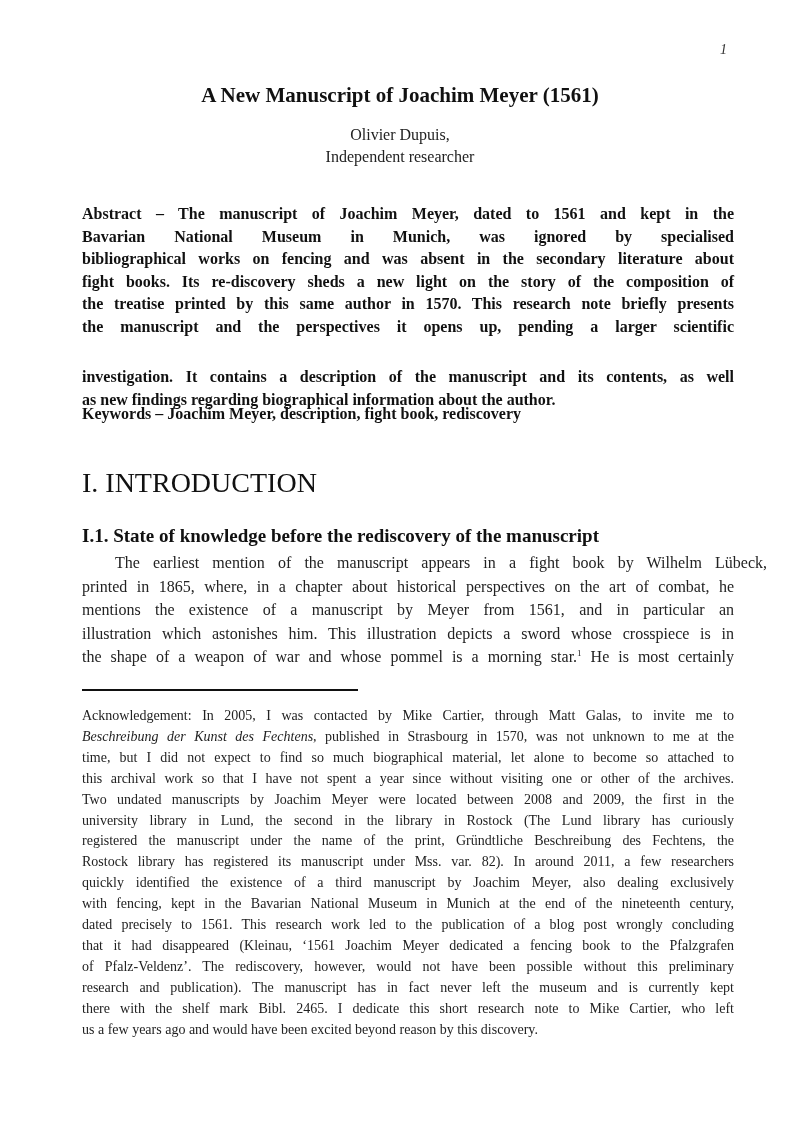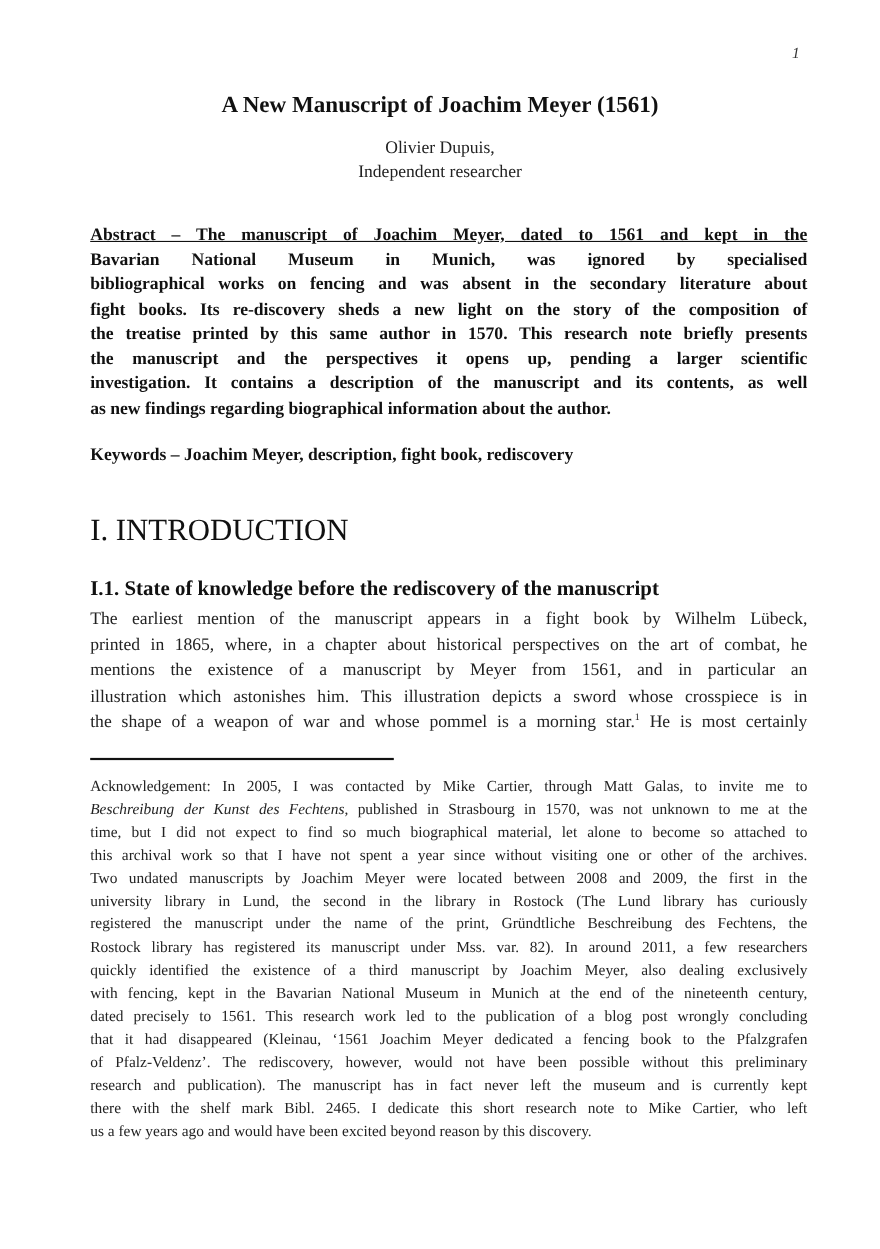--- a/index.html
+++ b/index.html
@@ -24,37 +24,37 @@
 </head>
 <body>
 
 <div class="serif pagenum">1</div>
 
 <h1 class="serif title" style="margin:0">A New Manuscript of Joachim Meyer (1561)</h1>
 <div class="serif author">Olivier Dupuis,</div>
 <div class="serif affil">Independent researcher</div>
 
 <div class="serif abstract">
-  <span class="line" style="white-space: normal; display: block; width: 652px; text-align: justify; text-align-last: justify; text-decoration: underline;">Abstract – The manuscript of Joachim Meyer, dated to 1561 and kept in the</span>
+  <span class="line" style="white-space: normal; display: block; width: 652px; text-align: justify; text-align-last: justify;">Abstract – The manuscript of Joachim Meyer, dated to 1561 and kept in the</span>
   <span class="line" style="white-space: normal; display: block; width: 652px; text-align: justify; text-align-last: justify;">Bavarian National Museum in Munich, was ignored by specialised</span>
   <span class="line" style="white-space: normal; display: block; width: 652px; text-align: justify; text-align-last: justify;">bibliographical works on fencing and was absent in the secondary literature about</span>
   <span class="line" style="white-space: normal; display: block; width: 652px; text-align: justify; text-align-last: justify;">fight books. Its re-discovery sheds a new light on the story of the composition of</span>
   <span class="line" style="white-space: normal; display: block; width: 652px; text-align: justify; text-align-last: justify;">the treatise printed by this same author in 1570. This research note briefly presents</span>
   <span class="line" style="white-space: normal; display: block; width: 652px; text-align: justify; text-align-last: justify;">the manuscript and the perspectives it opens up, pending a larger scientific</span>
-  <span class="line" style="white-space: normal; display: block; width: 652px; text-align: justify; text-align-last: justify;">investigation. It contains a description of the manuscript and its contents, as well</span>
+  <span class="line" style="white-space: normal; display: block; width: 652px; text-align: justify; text-align-last: justify; margin-top: 28px;">investigation. It contains a description of the manuscript and its contents, as well</span>
   <span class="line last" style="white-space: normal; display: block; width: 652px;">as new findings regarding biographical information about the author.</span>
 </div>
 
 <div class="serif keywords">Keywords – Joachim Meyer, description, fight book, rediscovery</div>
 
 <h2 class="serif h1" style="margin:0;font-weight:normal">I. INTRODUCTION</h2>
 <h3 class="serif h2" style="margin:0">I.1. State of knowledge before the rediscovery of the manuscript</h3>
 
 <div class="serif body">
-  <span class="line" style="white-space: normal; display: block; width: 652px; text-align: justify; text-align-last: justify;">The earliest mention of the manuscript appears in a fight book by Wilhelm Lübeck,</span>
+  <span class="line" style="white-space: normal; display: block; width: 652px; text-align: justify; text-align-last: justify; margin-left: 33px;">The earliest mention of the manuscript appears in a fight book by Wilhelm Lübeck,</span>
   <span class="line" style="white-space: normal; display: block; width: 652px; text-align: justify; text-align-last: justify;">printed in 1865, where, in a chapter about historical perspectives on the art of combat, he</span>
   <span class="line" style="white-space: normal; display: block; width: 652px; text-align: justify; text-align-last: justify;">mentions the existence of a manuscript by Meyer from 1561, and in particular an</span>
   <span class="line" style="white-space: normal; display: block; width: 652px; text-align: justify; text-align-last: justify;">illustration which astonishes him. This illustration depicts a sword whose crosspiece is in</span>
   <span class="line" style="white-space: normal; display: block; width: 652px; text-align: justify; text-align-last: justify;"><span>the shape of a weapon of war and whose pommel is a morning star.</span><sup>1</sup><span> He is most certainly</span></span>
 </div>
 
 <div class="rule"></div>
 
 <div class="serif foot">
   <span class="line" style="white-space: normal; display: block; width: 652px; text-align: justify; text-align-last: justify;">Acknowledgement:  In 2005, I was contacted by Mike Cartier, through Matt Galas, to invite me to</span>

